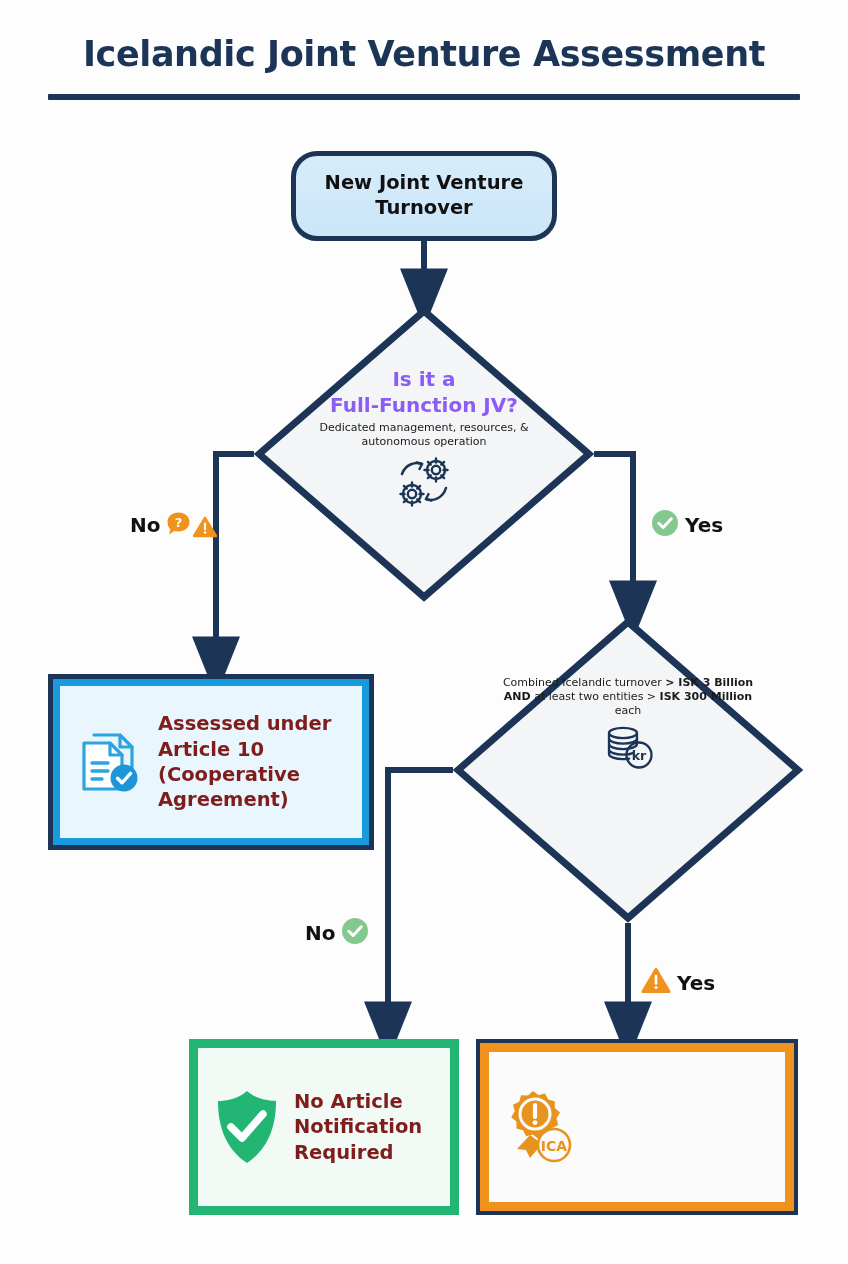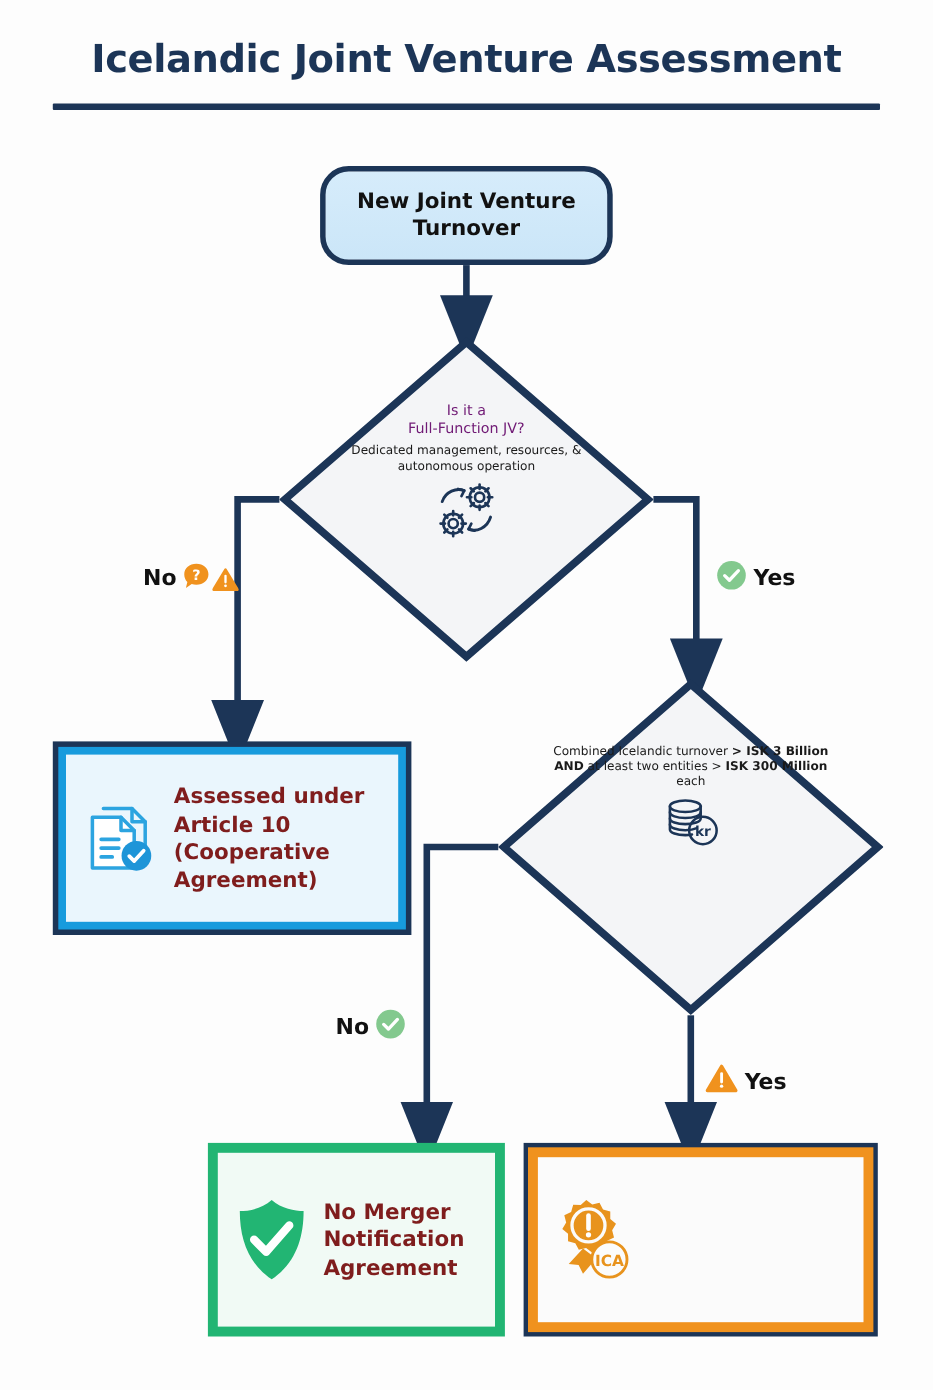--- a/index.html
+++ b/index.html
@@ -97,24 +97,24 @@
     width: 100%;
     height: 100%;
     display: flex;
     flex-direction: column;
     align-items: center;
     justify-content: flex-start;
     text-align: center;
     box-sizing: border-box;
   }
   .diamond .q-title {
-    font-size: 13px;
-    font-weight: normal;
+    font-size: 20px;
+    font-weight: bold;
     line-height: 1.3;
-    color: #701a75;
+    color: #8b5cf6;
   }
   .diamond .q-sub {
     font-size: 11px;
     line-height: 1.27;
     color: #1a1a1a;
     margin-top: 3px;
   }
   .diamond .q-sub b { font-weight: bold; }
 
   #diamond-fullfunction { left: 254px; top: 306px; width: 340px; height: 296px; }
@@ -400,21 +400,21 @@
   </div>
 
   <div class="outcome" id="box-nomerger">
     <div class="inner">
       <span class="icon-box">
         <svg width="74" height="80" viewBox="0 0 74 80">
           <path d="M37,4 C46,12 58,14 66,14 C66,40 58,62 37,76 C16,62 8,40 8,14 C16,14 28,12 37,4 Z" fill="#22b573"></path>
           <path d="M21,40 L32,51 L53,27" fill="none" stroke="#ffffff" stroke-width="7.5" stroke-linecap="round" stroke-linejoin="round"></path>
         </svg>
       </span>
-      <span class="otext">No Merger Notification Agreement</span>
+      <span class="otext">No Article Notification Required</span>
     </div>
   </div>
 
   <div class="outcome" id="box-mandatory">
     <div class="ring">
       <div class="inner">
         <span class="icon-box">
           <svg width="78" height="80" viewBox="0 0 78 80">
             <path d="M31,48 L18,62 L27,63 L31,71 L43,57 Z" fill="#e8931d"></path>
             <path d="M34,4 l5.4,4.1 l6.6,-1.6 l3.2,6 l6.6,1.8 l0,6.8 l5.2,4.4 l-3.5,5.9 l1.7,6.6 l-6.2,2.9 l-1.9,6.6 l-6.8,-0.3 l-5.1,4.5 l-5.4,-4.1 l-6.6,1.6 l-3.2,-6 l-6.6,-1.8 l0,-6.8 l-5.2,-4.4 l3.5,-5.9 l-1.7,-6.6 l6.2,-2.9 l1.9,-6.6 l6.8,0.3 Z" fill="#e8931d"></path>

